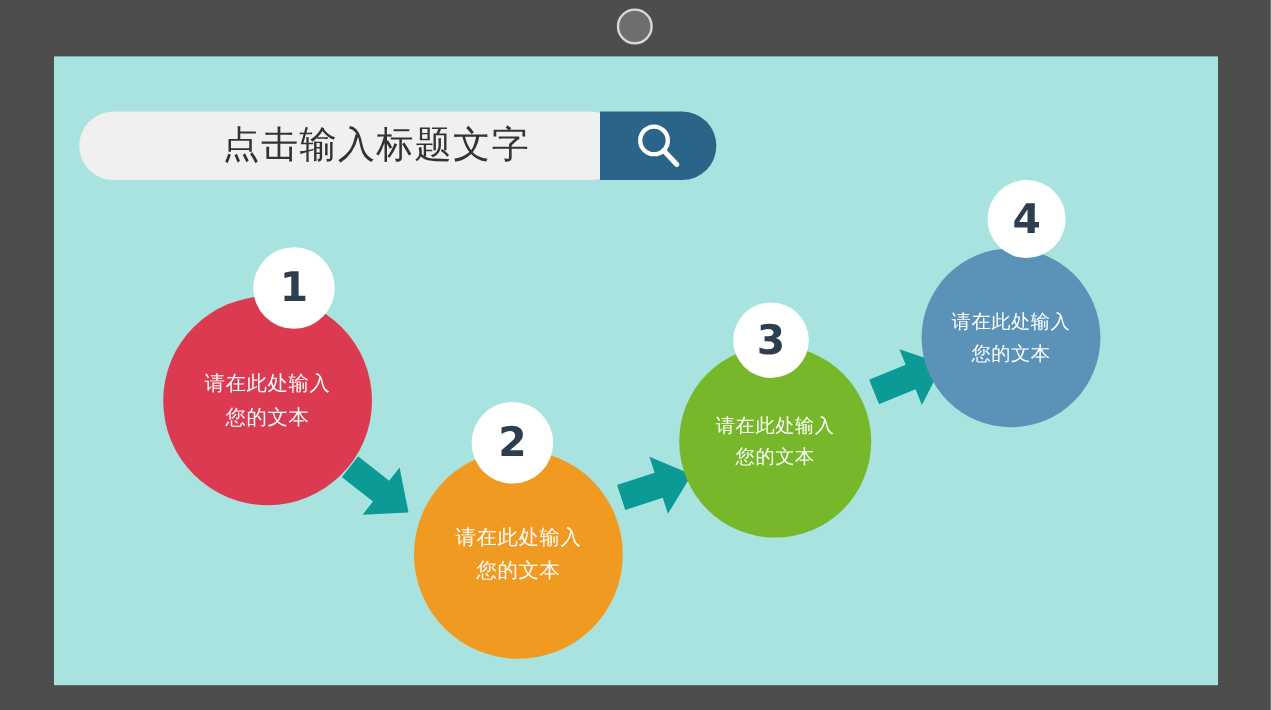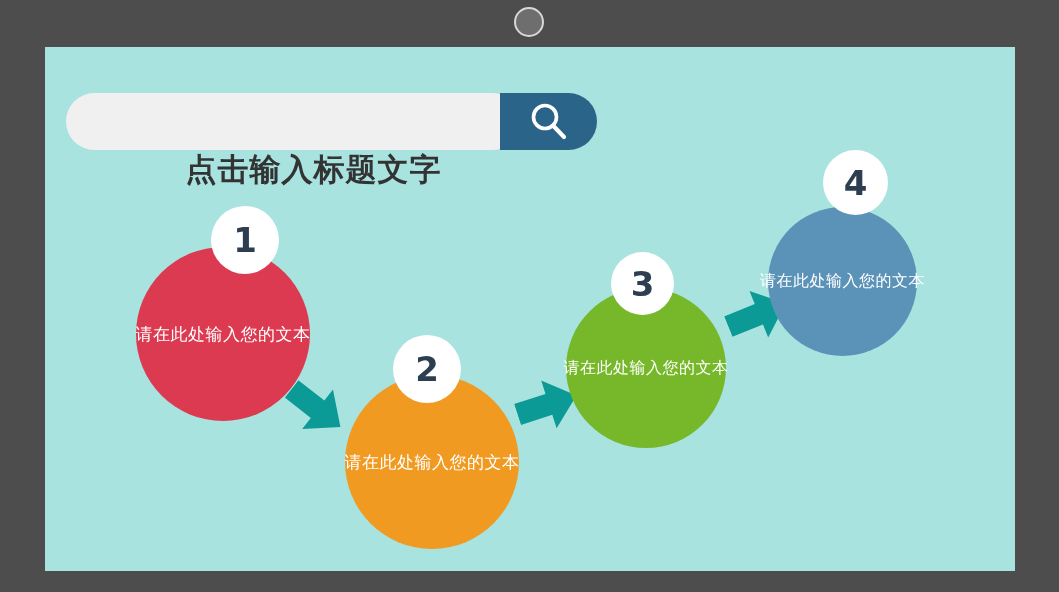--- a/index.html
+++ b/index.html
@@ -74,25 +74,24 @@
     position: absolute;
     left: 0;
     top: 0;
     width: 455px;
     height: 58px;
     line-height: 57px;
     text-align: center;
     padding-left: 40px;
     box-sizing: border-box;
     font-size: 31px;
-    font-weight: bold;
+    font-weight: normal;
     color: #333333;
     letter-spacing: 1px;
     white-space: nowrap;
-    margin-top: 48px;
   }
   #search-button {
     position: absolute;
     left: 434px;
     top: 0;
     width: 97px;
     height: 57px;
     background: #2b6489;
     border-top-right-radius: 28.5px;
     border-bottom-right-radius: 28.5px;
@@ -104,21 +103,21 @@
     transform: translate(-50%, -50%);
     width: 44px;
     height: 44px;
   }
 
   
   .step-circle {
     position: absolute;
     border-radius: 50%;
     display: flex;
-    flex-direction: row;
+    flex-direction: column;
     align-items: center;
     justify-content: center;
     color: #ffffff;
     font-size: 17px;
     line-height: 1.65;
     text-align: center;
     letter-spacing: 0.5px;
   }
   .step-line { display: block; white-space: nowrap; }
 

